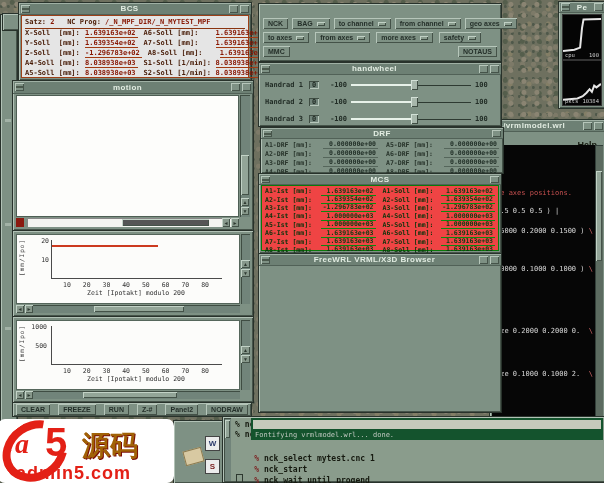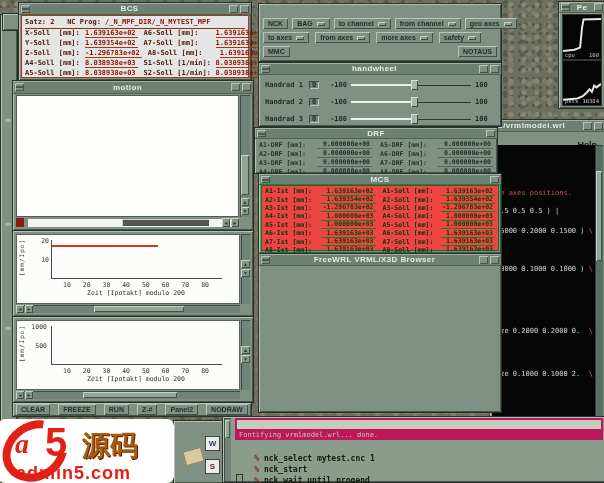--- a/index.html
+++ b/index.html
@@ -177,21 +177,21 @@
   </div>
 </div>
 
 <div class="win" style="left:222px;top:416px;width:382px;height:65px;background:#8a9c8c;z-index:8;">
   <div style="position:absolute;left:1px;top:1px;bottom:1px;width:7px;background:#71847a;box-shadow:inset 1px 1px 0 #3f4d43;">
     <div class="sbthumb" style="left:1px;right:1px;top:2px;height:18px;"></div>
   </div>
   <div class="tline" style="position:absolute;left:12px;top:2px;">% nc</div>
   <div class="tline" style="position:absolute;left:12px;top:12px;">% nc</div>
 
-  <div style="position:absolute;left:12px;right:2px;top:1px;height:22px;background:#be185d;">
+  <div style="position:absolute;left:28px;right:2px;top:1px;height:22px;background:#14532d;">
     <div style="position:absolute;left:2px;right:2px;top:2px;height:9px;background:#c6cabc;
                 font:bold 7px 'DejaVu Sans Mono',monospace;white-space:pre;overflow:hidden;line-height:9px;">
       
     </div>
     <div style="position:absolute;left:4px;top:13px;font:7px 'DejaVu Sans Mono',monospace;color:#c0c8c0;white-space:pre;">Fontifying vrmlmodel.wrl... done.</div>
   </div>
 
   <div class="tline" style="position:absolute;left:12px;top:25px;">
     <span class="prompt">%</span> <span>nck_select mytest.cnc 1</span>
   </div>
@@ -412,21 +412,21 @@
     <span class="hwmin">-100</span>
     <div class="slider">
         <div class="track"></div>
         <div class="fill"></div>
         <div class="knob"></div>
       </div>
     <span class="hwmax">100</span>
   </div>
 </div>
 
-<div class="win" style="left:254px;top:127px;width:242px;height:45px;z-index:20;">
+<div class="win" style="left:260px;top:127px;width:242px;height:45px;z-index:20;">
   <div class="tbar" style="height:10px;">
     <span class="tbox menu" style="height:7px;"></span>
     <span class="ttl">DRF</span>
     <span class="tbox" style="height:7px;"></span>
   </div>
   <div class="grow" style="margin-top:1px;">
     <span class="gl">A1-DRF [mm]:</span><span class="gv">0.000000e+00</span>
     <span class="gl gl2">A5-DRF [mm]:</span><span class="gv">0.000000e+00</span>
   </div>
   <div class="grow">

